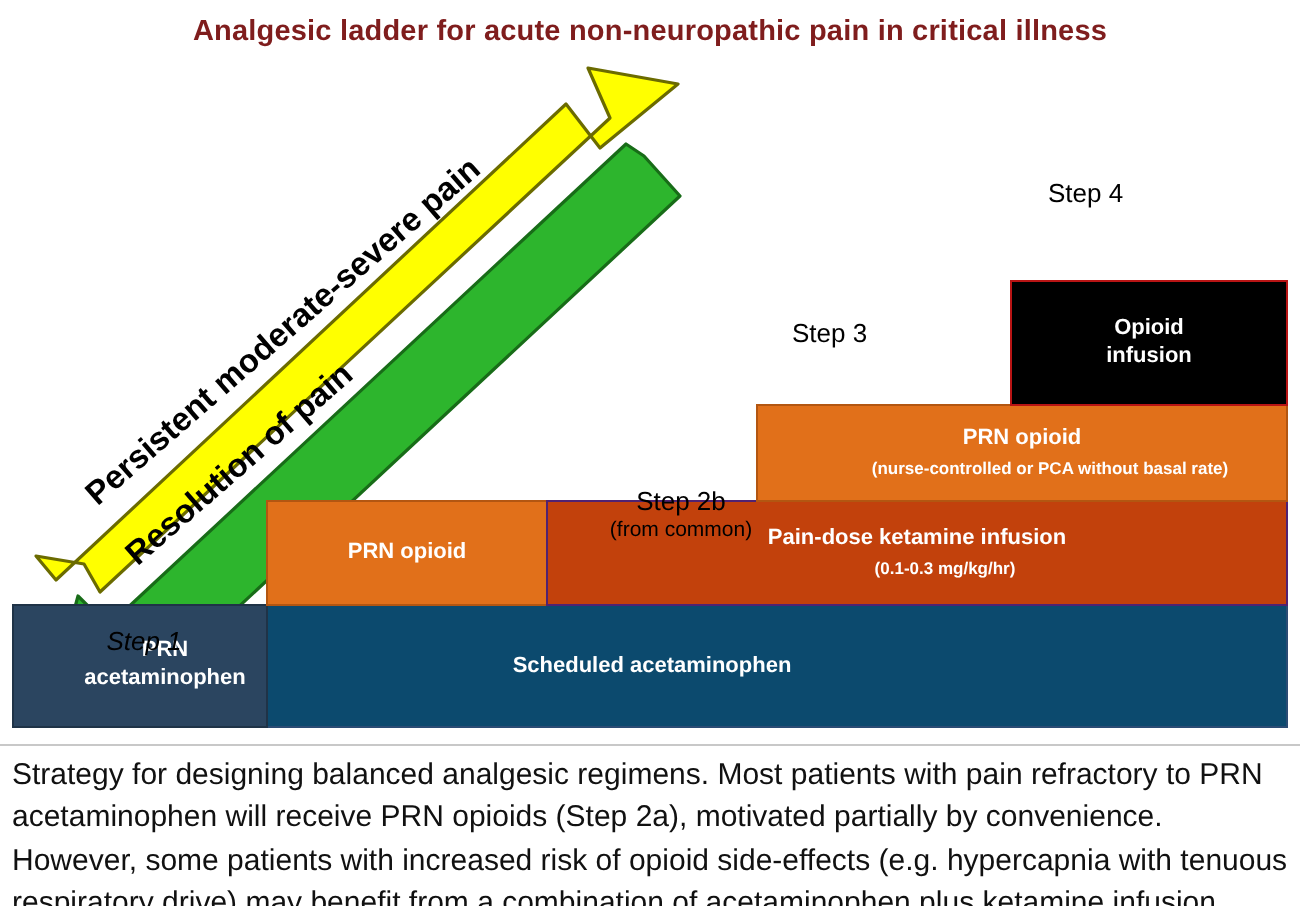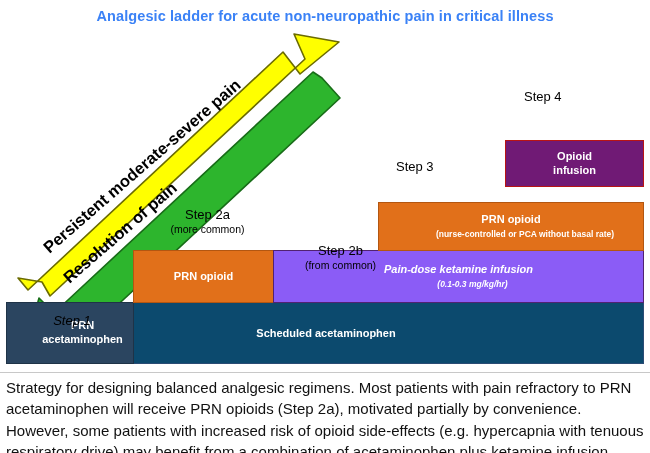--- a/index.html
+++ b/index.html
@@ -22,21 +22,21 @@
 
   
   .title {
     position: absolute;
     top: 8px;
     left: 0;
     width: 650px;
     text-align: center;
     font-size: 14.5px;
     font-weight: bold;
-    color: #3b82f6;
+    color: #7f1d1d;
     letter-spacing: 0.1px;
   }
 
   
   .diagram {
     position: absolute;
     top: 30px;
     left: 0;
     width: 650px;
     height: 340px;
@@ -106,42 +106,41 @@
     background: #e1701a;
     border-color: #b35611;
   }
 
   
   .bar-step2b {
     left: 273px;
     top: 220px;
     width: 371px;
     height: 53px;
-    background: #8b5cf6;
+    background: #c2410c;
     border-color: #512271;
-    font-style: italic;
   }
 
   
   .bar-step3 {
     left: 378px;
     top: 172px;
     width: 266px;
     height: 49px;
     background: #e1701a;
     border-color: #b35611;
   }
 
   
   .bar-step4 {
     left: 505px;
     top: 110px;
     width: 139px;
-    height: 47px;
-    background: #701a75;
+    height: 63px;
+    background: #000000;
     border-color: #b81414;
   }
 
   
   .caption {
     position: absolute;
     color: #000000;
     font-size: 13px;
     font-weight: normal;
     text-align: center;
@@ -257,24 +256,20 @@
     </div>
 
     <div class="bar bar-step4">
       <span>Opioid</span>
       <span>infusion</span>
     </div>
 
     <div class="caption cap-step1">
       <span>Step 1</span>
     </div>
-    <div class="caption cap-step2a">
-      <span>Step 2a</span>
-      <span class="small">(more common)</span>
-    </div>
     <div class="caption cap-step2b">
       <span>Step 2b</span>
       <span class="small">(from common)</span>
     </div>
     <div class="caption cap-step3">
       <span>Step 3</span>
     </div>
     <div class="caption cap-step4">
       <span>Step 4</span>
     </div>

